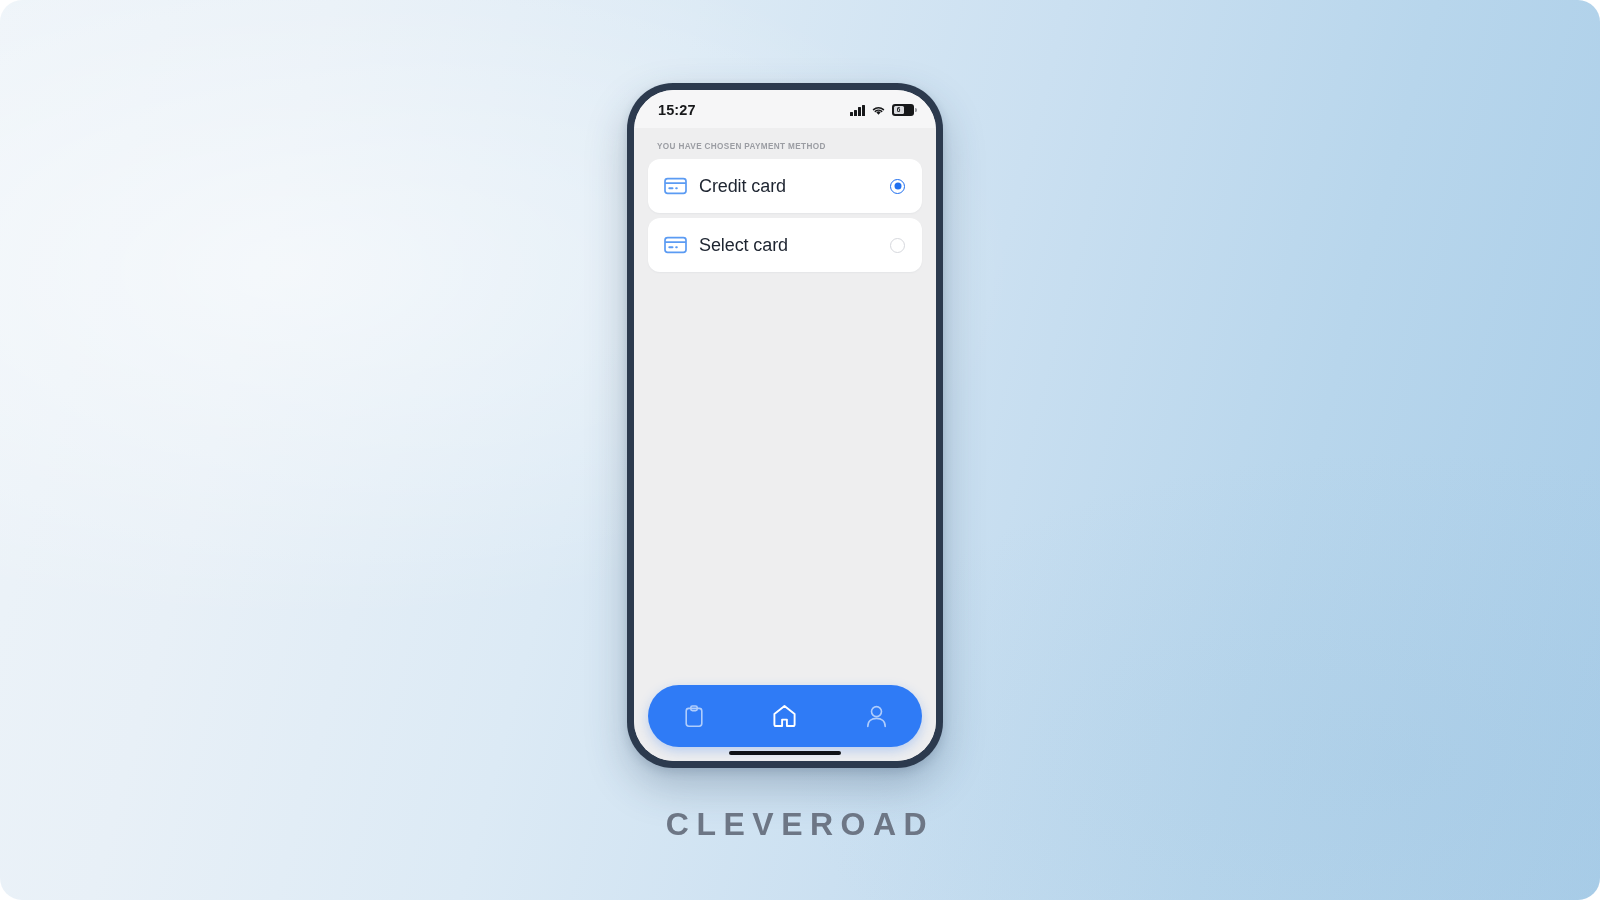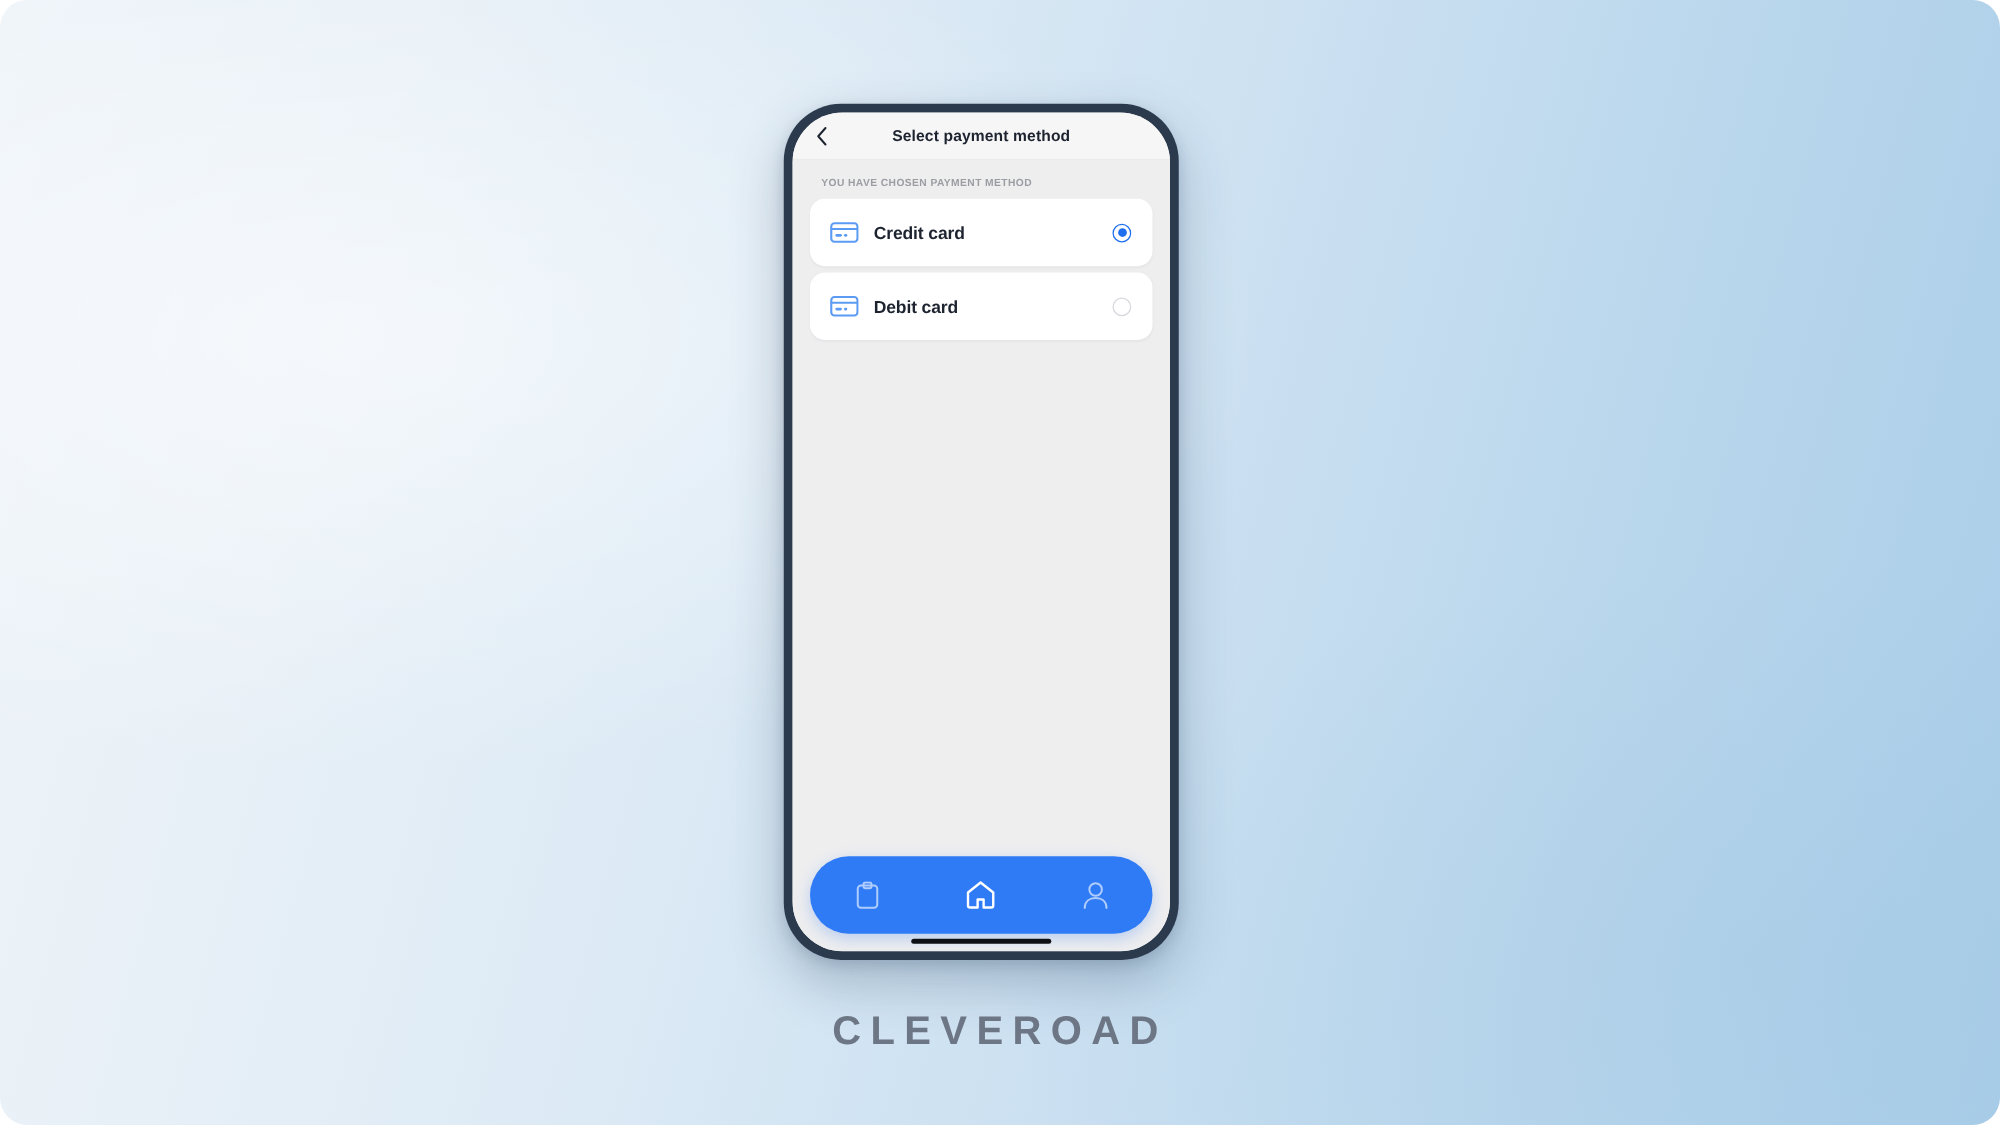--- a/index.html
+++ b/index.html
@@ -192,22 +192,22 @@
     width: 24px;
     height: 24px;
     flex: 0 0 24px;
     display: flex;
     align-items: center;
     justify-content: center;
     margin-right: 12px;
   }
   .option-label {
     flex: 1 1 auto;
-    font-size: 14px;
-    font-weight: bold;
+    font-size: 18px;
+    font-weight: normal;
     color: #1d2430;
     letter-spacing: -0.1px;
   }
   .radio {
     flex: 0 0 auto;
     width: 15px;
     height: 15px;
     border-radius: 50%;
     border: 1.4px solid #d6d8dd;
     background: #fff;
@@ -280,29 +280,40 @@
   }
 </style>
 </head>
 <body>
 
 <div id="canvas">
 
   <div class="phone">
     <div class="screen">
 
-
-      <div class="nav-bar">
-        <div class="back-btn">
-          <svg width="9" height="16" viewBox="0 0 9 16">
-            <path d="M7.4 1.4 L1.6 8 L7.4 14.6" stroke="#1d2430" stroke-width="1.6" fill="none" stroke-linecap="round" stroke-linejoin="round"></path>
+      <div class="status-bar">
+        <div class="status-time">15:27</div>
+        <div class="status-icons">
+          <span class="signal">
+            <i></i>
+              <i></i>
+              <i></i>
+              <i></i>
+          </span>
+          <svg class="wifi" viewBox="0 0 16 12">
+            <path d="M8 10.6 L5.6 7.9 A3.6 3.6 0 0 1 10.4 7.9 Z" fill="#17181a"></path>
+            <path d="M2.6 5.0 A8 8 0 0 1 13.4 5.0" stroke="#17181a" stroke-width="1.7" fill="none" stroke-linecap="round"></path>
+            <path d="M4.5 7.0 A5.2 5.2 0 0 1 11.5 7.0" stroke="#17181a" stroke-width="1.6" fill="none" stroke-linecap="round"></path>
           </svg>
+          <span class="battery">
+            <span class="bfill">6</span>
+          </span>
         </div>
-        <div class="nav-title">Select payment method</div>
       </div>
+
 
       <div class="content">
         <div class="section-label">YOU HAVE CHOSEN PAYMENT METHOD</div>
 
         <div class="option-list">
 
           <div class="option-row">
             <span class="option-icon">
               <svg width="23" height="18" viewBox="0 0 23 18">
                 <rect x="1" y="1.6" width="21" height="14.8" rx="2.6" fill="none" stroke="#5b9bf3" stroke-width="1.7"></rect>
@@ -317,21 +328,21 @@
 
           <div class="option-row">
             <span class="option-icon">
               <svg width="23" height="18" viewBox="0 0 23 18">
                 <rect x="1" y="1.6" width="21" height="14.8" rx="2.6" fill="none" stroke="#5b9bf3" stroke-width="1.7"></rect>
                 <path d="M1 6.2 H22" stroke="#5b9bf3" stroke-width="1.7"></path>
                 <rect x="4.3" y="10.2" width="5.2" height="2.1" rx="1.05" fill="#5b9bf3"></rect>
                 <rect x="11.2" y="10.2" width="2.6" height="2.1" rx="1.05" fill="#5b9bf3"></rect>
               </svg>
             </span>
-            <span class="option-label">Debit card</span>
+            <span class="option-label">Select card</span>
             <span class="radio"></span>
           </div>
 
 
         </div>
       </div>
 
       <div class="tabbar-wrap">
         <div class="tabbar">
 

